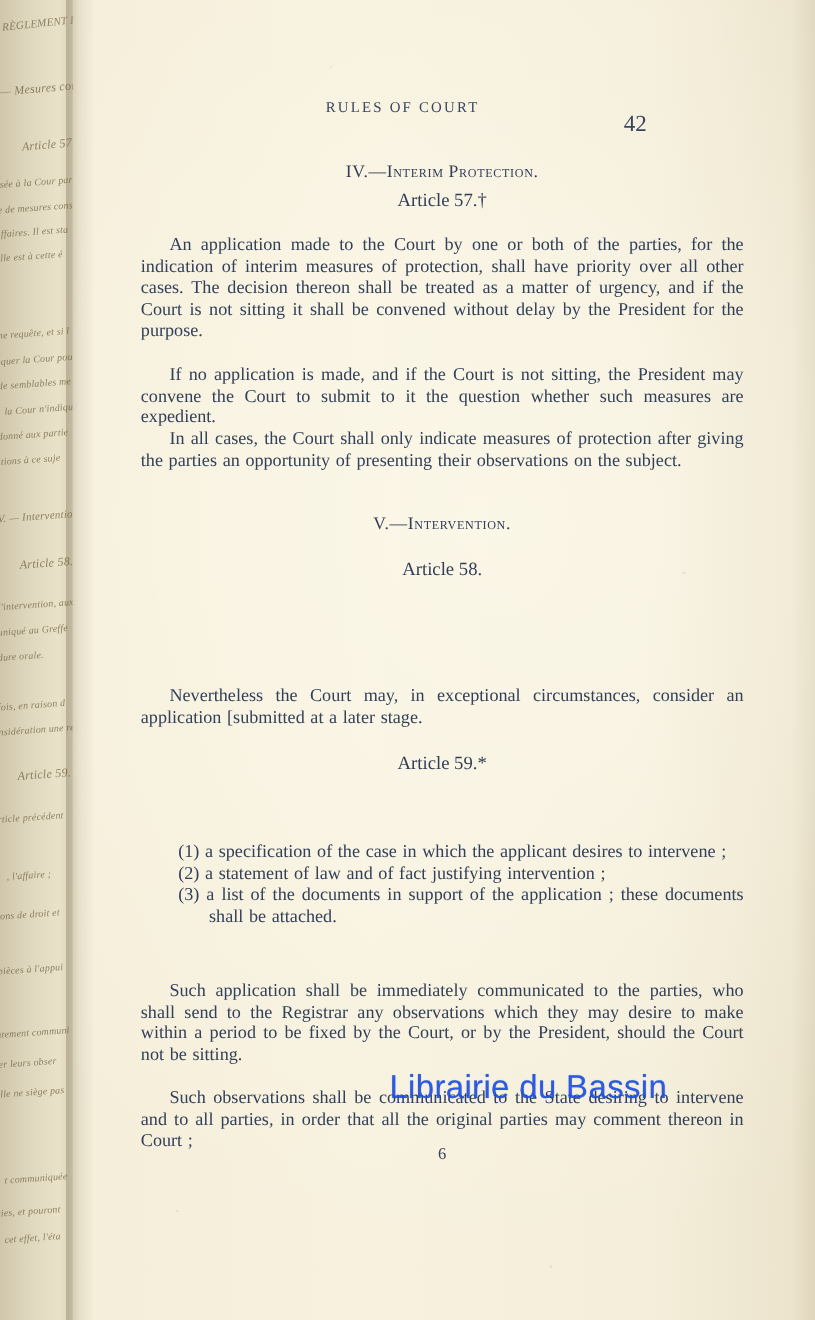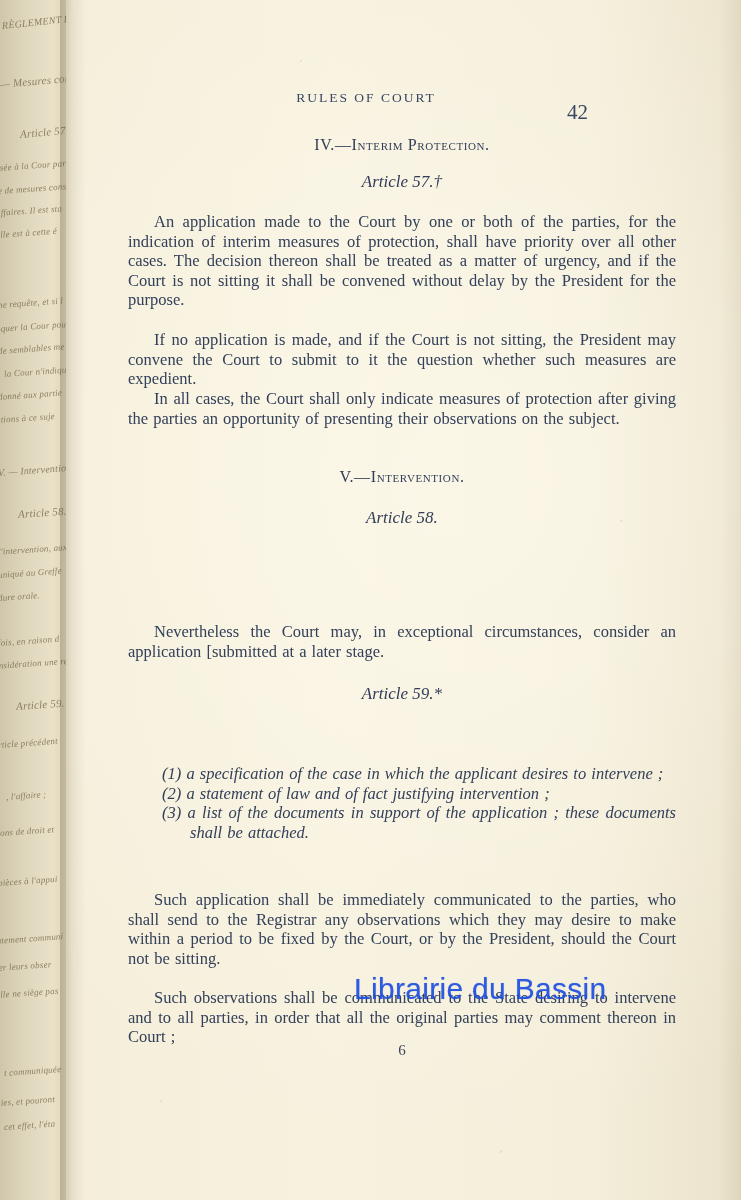--- a/index.html
+++ b/index.html
@@ -92,21 +92,20 @@
     color: #323d57;
     margin: 0;
   }
   .small-caps {
     font-variant: small-caps;
   }
 
   .article-head {
     text-align: center;
     font-size: 17px;
-    font-style: italic;
     color: #323d57;
     margin: 0;
   }
 
   p.para {
     margin: 0;
     font-size: 16.5px;
     line-height: 19.6px;
     text-align: justify;
     text-indent: 26px;
@@ -121,21 +120,20 @@
   }
   ol.items li {
     font-size: 16.5px;
     line-height: 19.6px;
     color: #334059;
     text-align: justify;
     padding-left: 42px;
     text-indent: -28px;
     margin: 0;
     word-spacing: 1px;
-    font-style: italic;
   }
   ol.items li .marker { }
 
   .block {
     position: absolute;
     left: 62px;
     width: 548px;
   }
 
   .page-num-bottom {
@@ -206,21 +204,21 @@
     <div class="ghost" style="left:-2px; top:1098px; transform:rotate(-4deg);">ties, et pouront</div>
     <div class="ghost" style="left:4px;  top:1122px; transform:rotate(-4deg);">cet effet, l'éta</div>
   </div>
   <div class="gutter-shadow"></div>
 
   <div class="content">
 
     <div class="running-head">RULES OF COURT</div>
     <div class="folio">42</div>
 
-    <div class="block" style="top:136px;">
+    <div class="block" style="top:148px;">
       <div class="section-head small-caps">IV.—Interim Protection.</div>
     </div>
 
     <div class="block" style="top:172px;">
       <div class="article-head">Article 57.†</div>
     </div>
 
     <div class="block" style="top:212px;">
       <p class="para">An application made to the Court by one or both of the parties, for the indication of interim measures of protection, shall have priority over all other cases. The decision thereon shall be treated as a matter of urgency, and if the Court is not sitting it shall be convened without delay by the President for the purpose.</p>
     </div>

